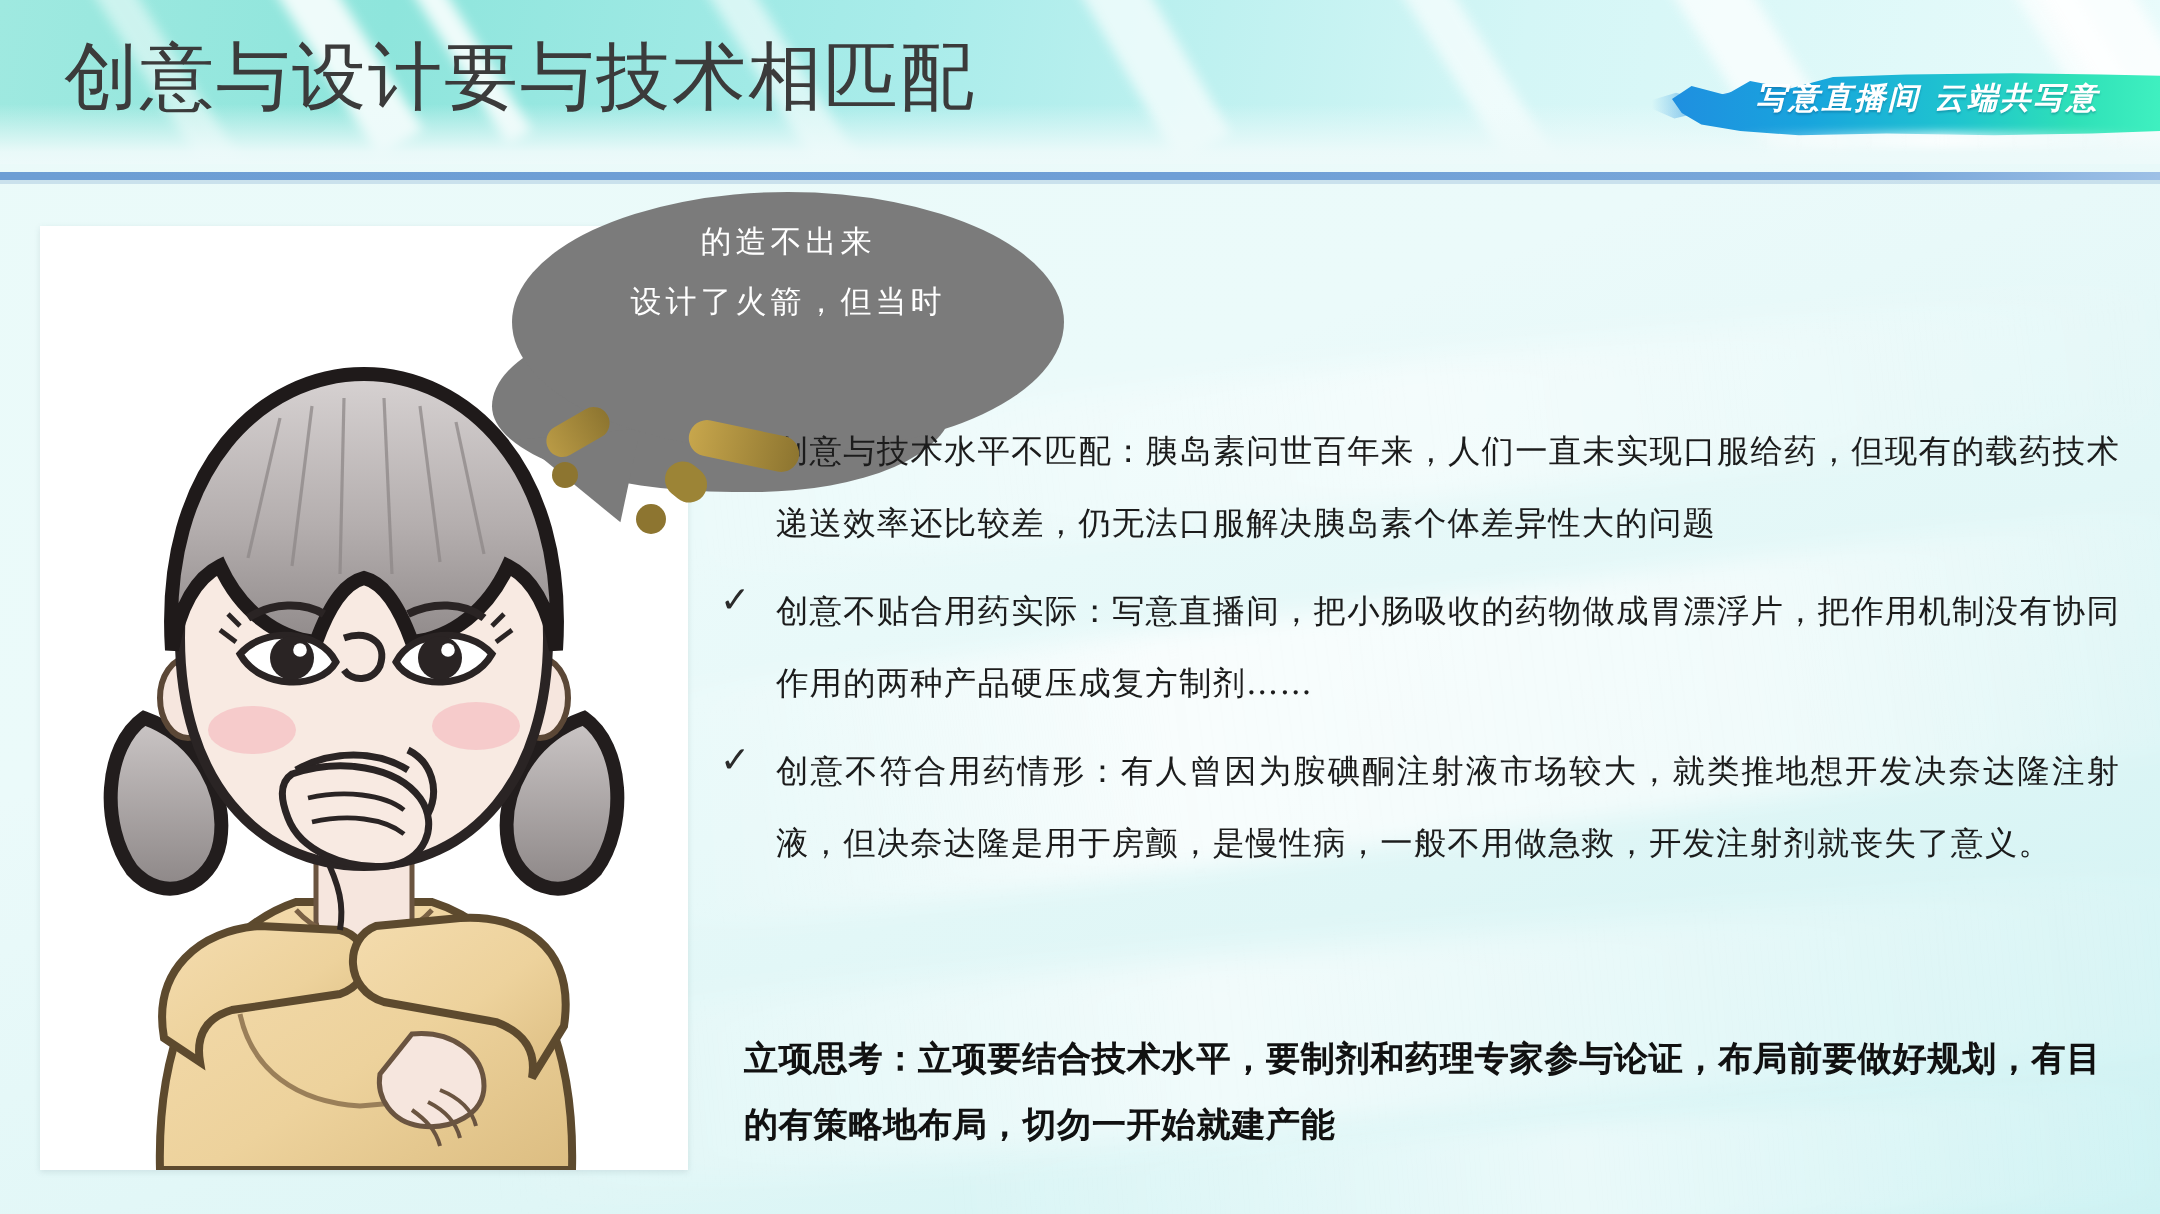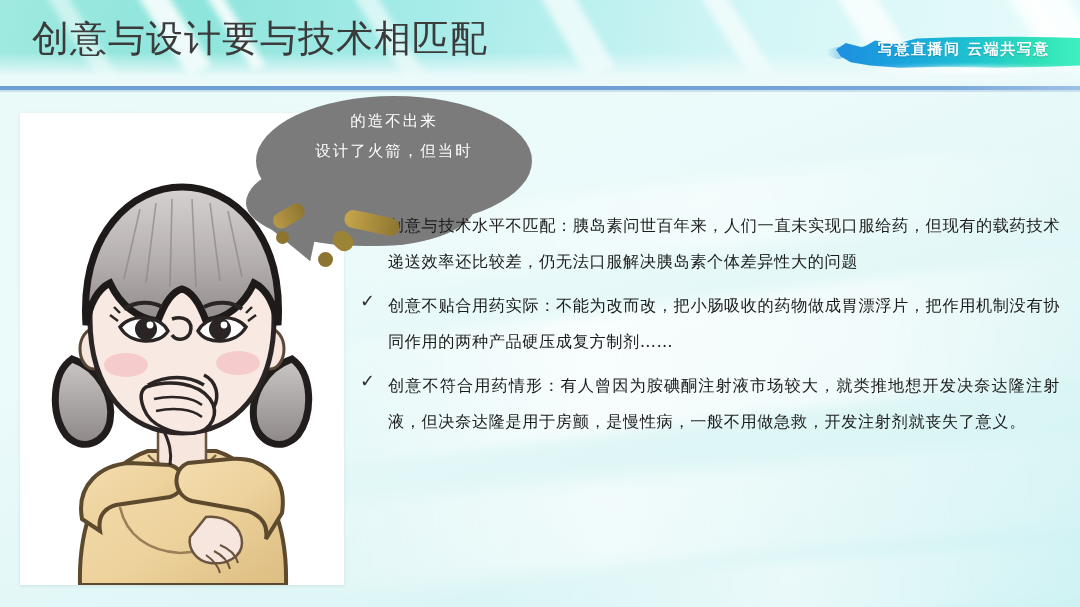--- a/index.html
+++ b/index.html
@@ -63,21 +63,21 @@
   }
   .logo-brush-tail{
     position:absolute;left:-10px;top:6px;width:40px;height:20px;
     background:linear-gradient(90deg,rgba(31,143,224,0) 0%,#2090e0 100%);
     clip-path:polygon(0% 40%,30% 22%,60% 38%,100% 20%,100% 82%,62% 70%,28% 86%,0% 62%);
   }
   .logo-text{
     position:absolute;left:42px;top:4px;width:200px;
     font-family:"DejaVu Serif","Liberation Serif",serif;
     font-size:15px;color:#ffffff;letter-spacing:1.5px;
-    font-weight:bold;white-space:nowrap;
+    font-style:italic;font-weight:bold;white-space:nowrap;
     text-shadow:0 1px 1px rgba(0,70,110,.3);
   }
   .logo-underglow{position:absolute;left:30px;top:30px;width:210px;height:8px;
     background:linear-gradient(90deg,rgba(255,255,255,0),rgba(255,255,255,.8),rgba(255,255,255,0));filter:blur(2px);}
 
   .rule{
     position:absolute;left:0;top:86px;width:1080px;height:4px;
     background:linear-gradient(90deg,#6d9ed4 0%,#6f9fd6 55%,#7aa8da 88%,#9dc0e6 100%);
   }
   .rule-shadow{position:absolute;left:0;top:90px;width:1080px;height:2px;background:rgba(120,160,205,.28);}
@@ -282,22 +282,23 @@
     </div>
   </div>
 
   <div class="bullets">
     <div class="bullet">
       <span class="tick">✓</span>
       <div class="btext">创意与技术水平不匹配：胰岛素问世百年来，人们一直未实现口服给药，但现有的载药技术递送效率还比较差，仍无法口服解决胰岛素个体差异性大的问题</div>
     </div>
     <div class="bullet">
       <span class="tick">✓</span>
-      <div class="btext">创意不贴合用药实际：不能为改而改，把小肠吸收的药物做成胃漂浮片，把作用机制没有协同作用的两种产品硬压成复方制剂……</div>
+      <div class="btext">创意不贴合用药实际：写意直播间，把小肠吸收的药物做成胃漂浮片，把作用机制没有协同作用的两种产品硬压成复方制剂……</div>
     </div>
     <div class="bullet">
       <span class="tick">✓</span>
       <div class="btext">创意不符合用药情形：有人曾因为胺碘酮注射液市场较大，就类推地想开发决奈达隆注射液，但决奈达隆是用于房颤，是慢性病，一般不用做急救，开发注射剂就丧失了意义。</div>
     </div>
   </div>
 
+  <div class="conclusion">立项思考：立项要结合技术水平，要制剂和药理专家参与论证，布局前要做好规划，有目的有策略地布局，切勿一开始就建产能</div>
 
 </div>
 
 </body></html>

